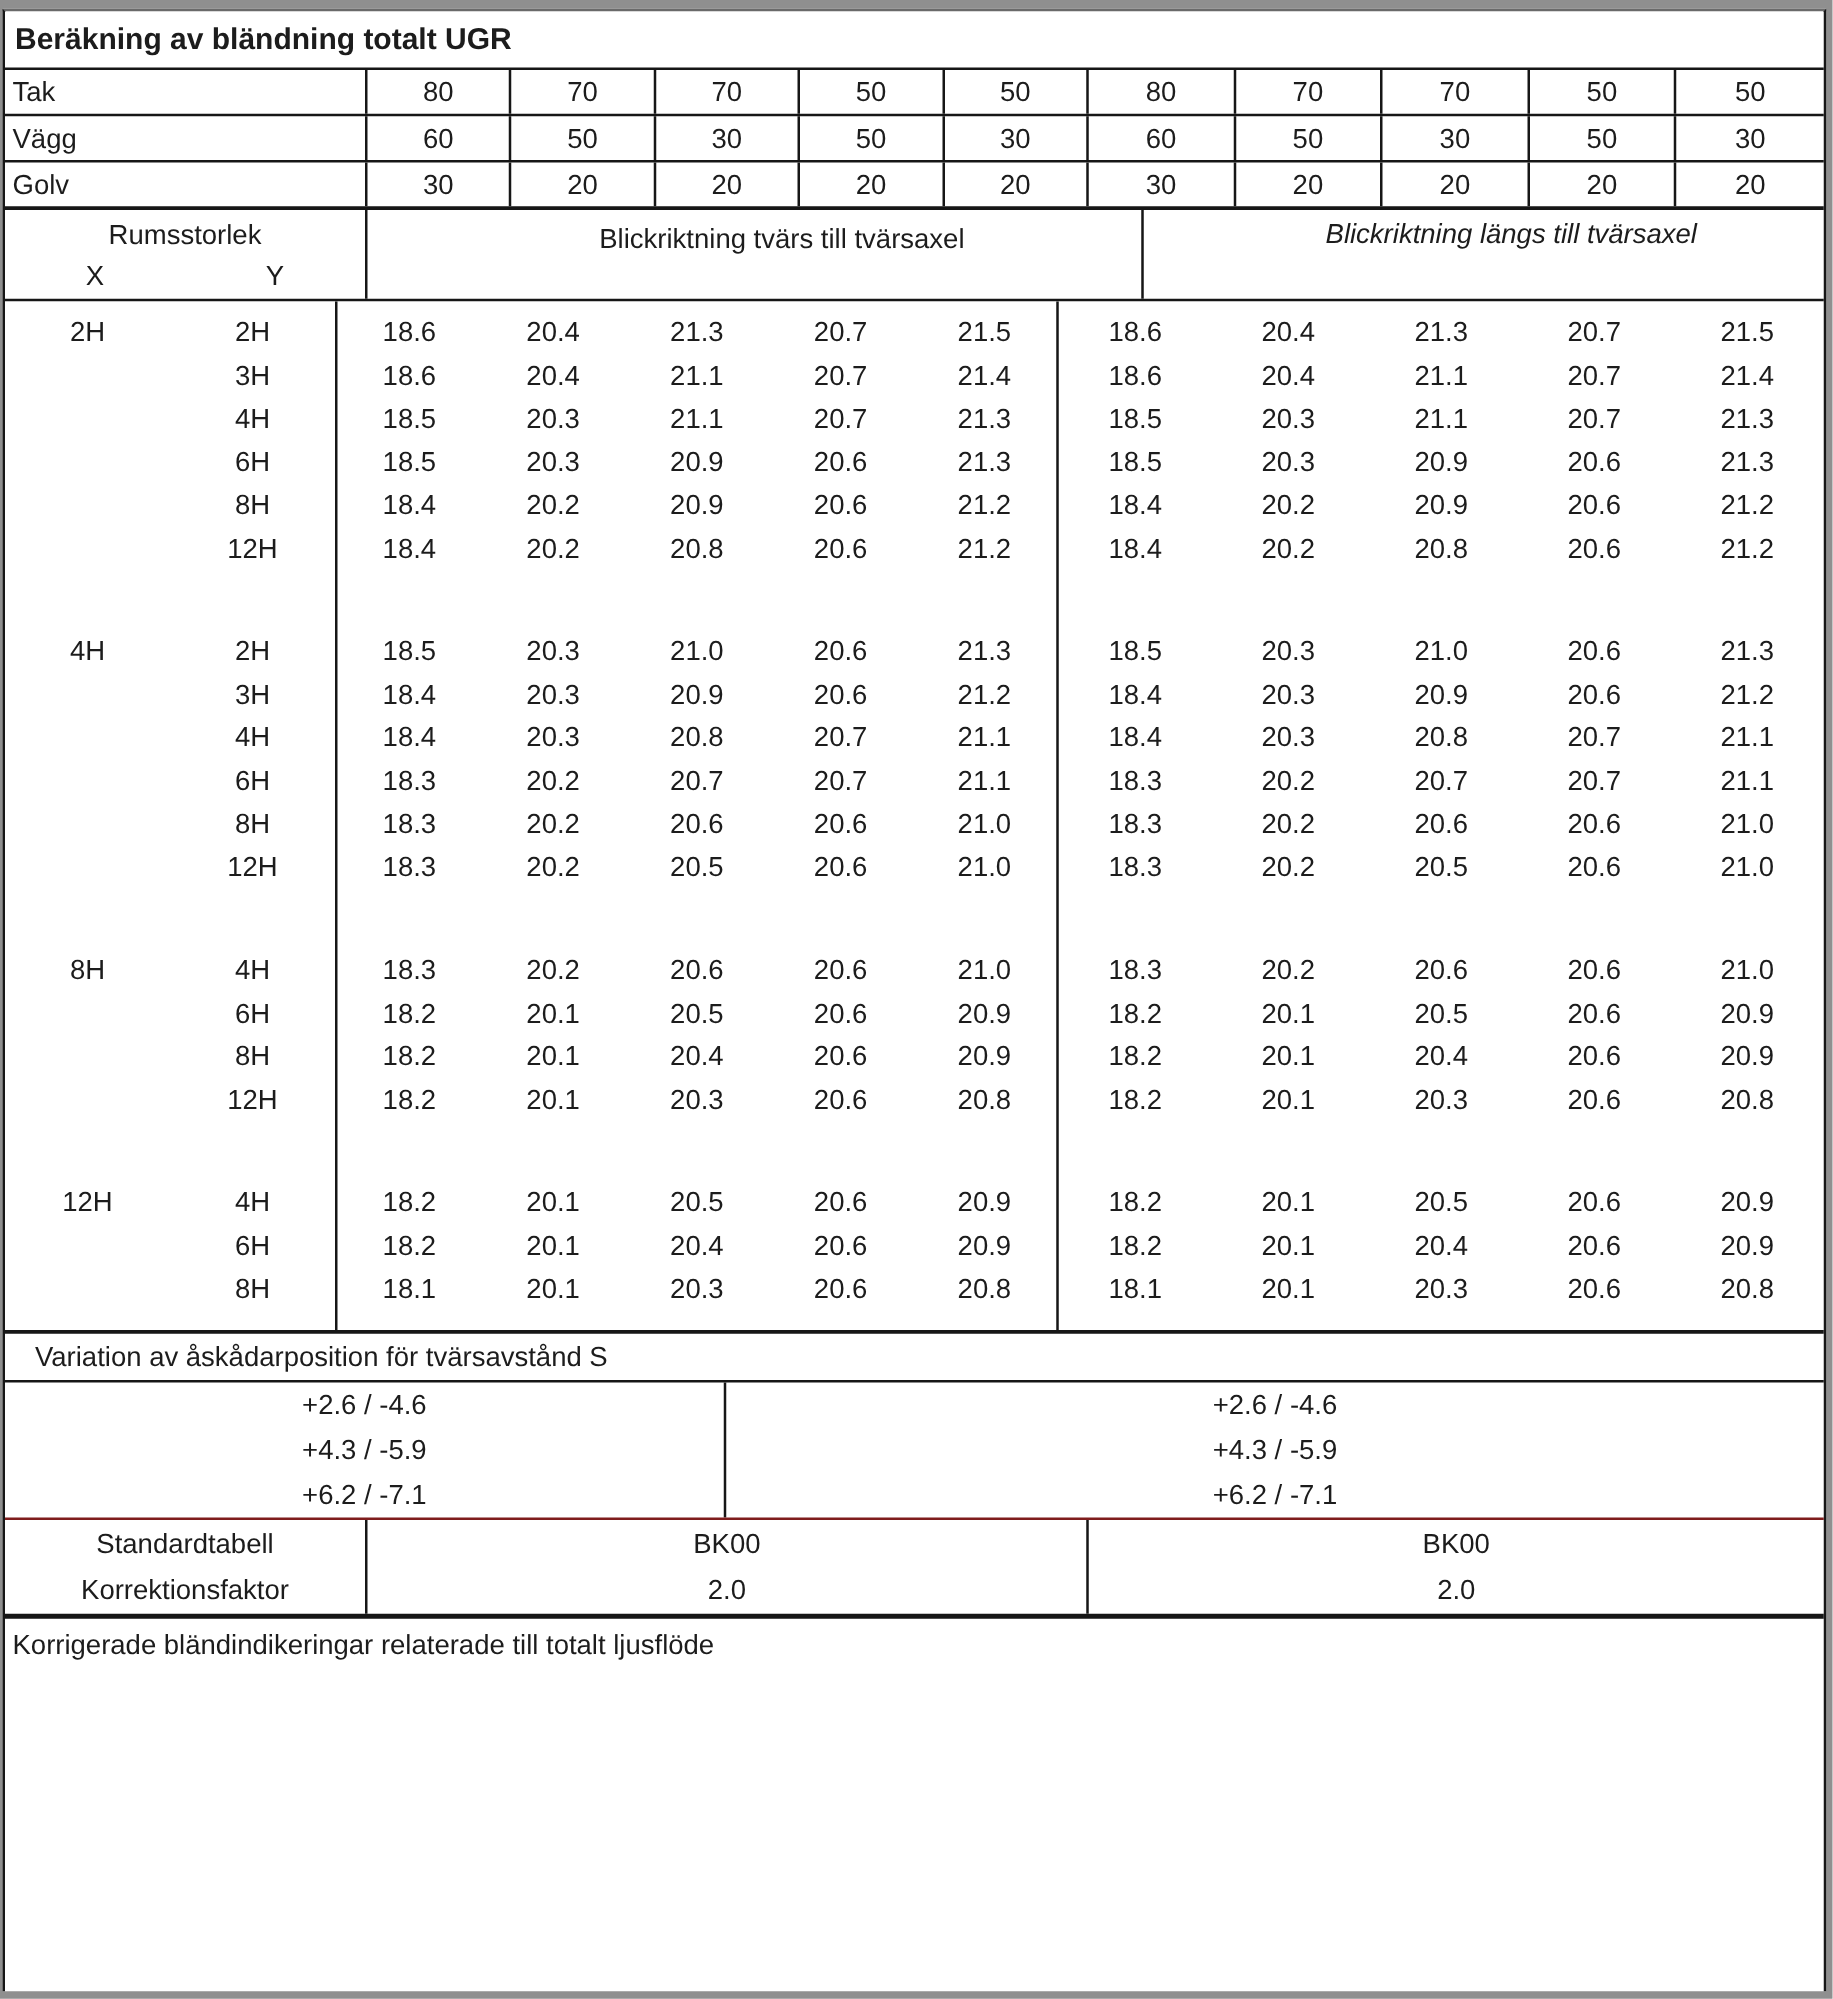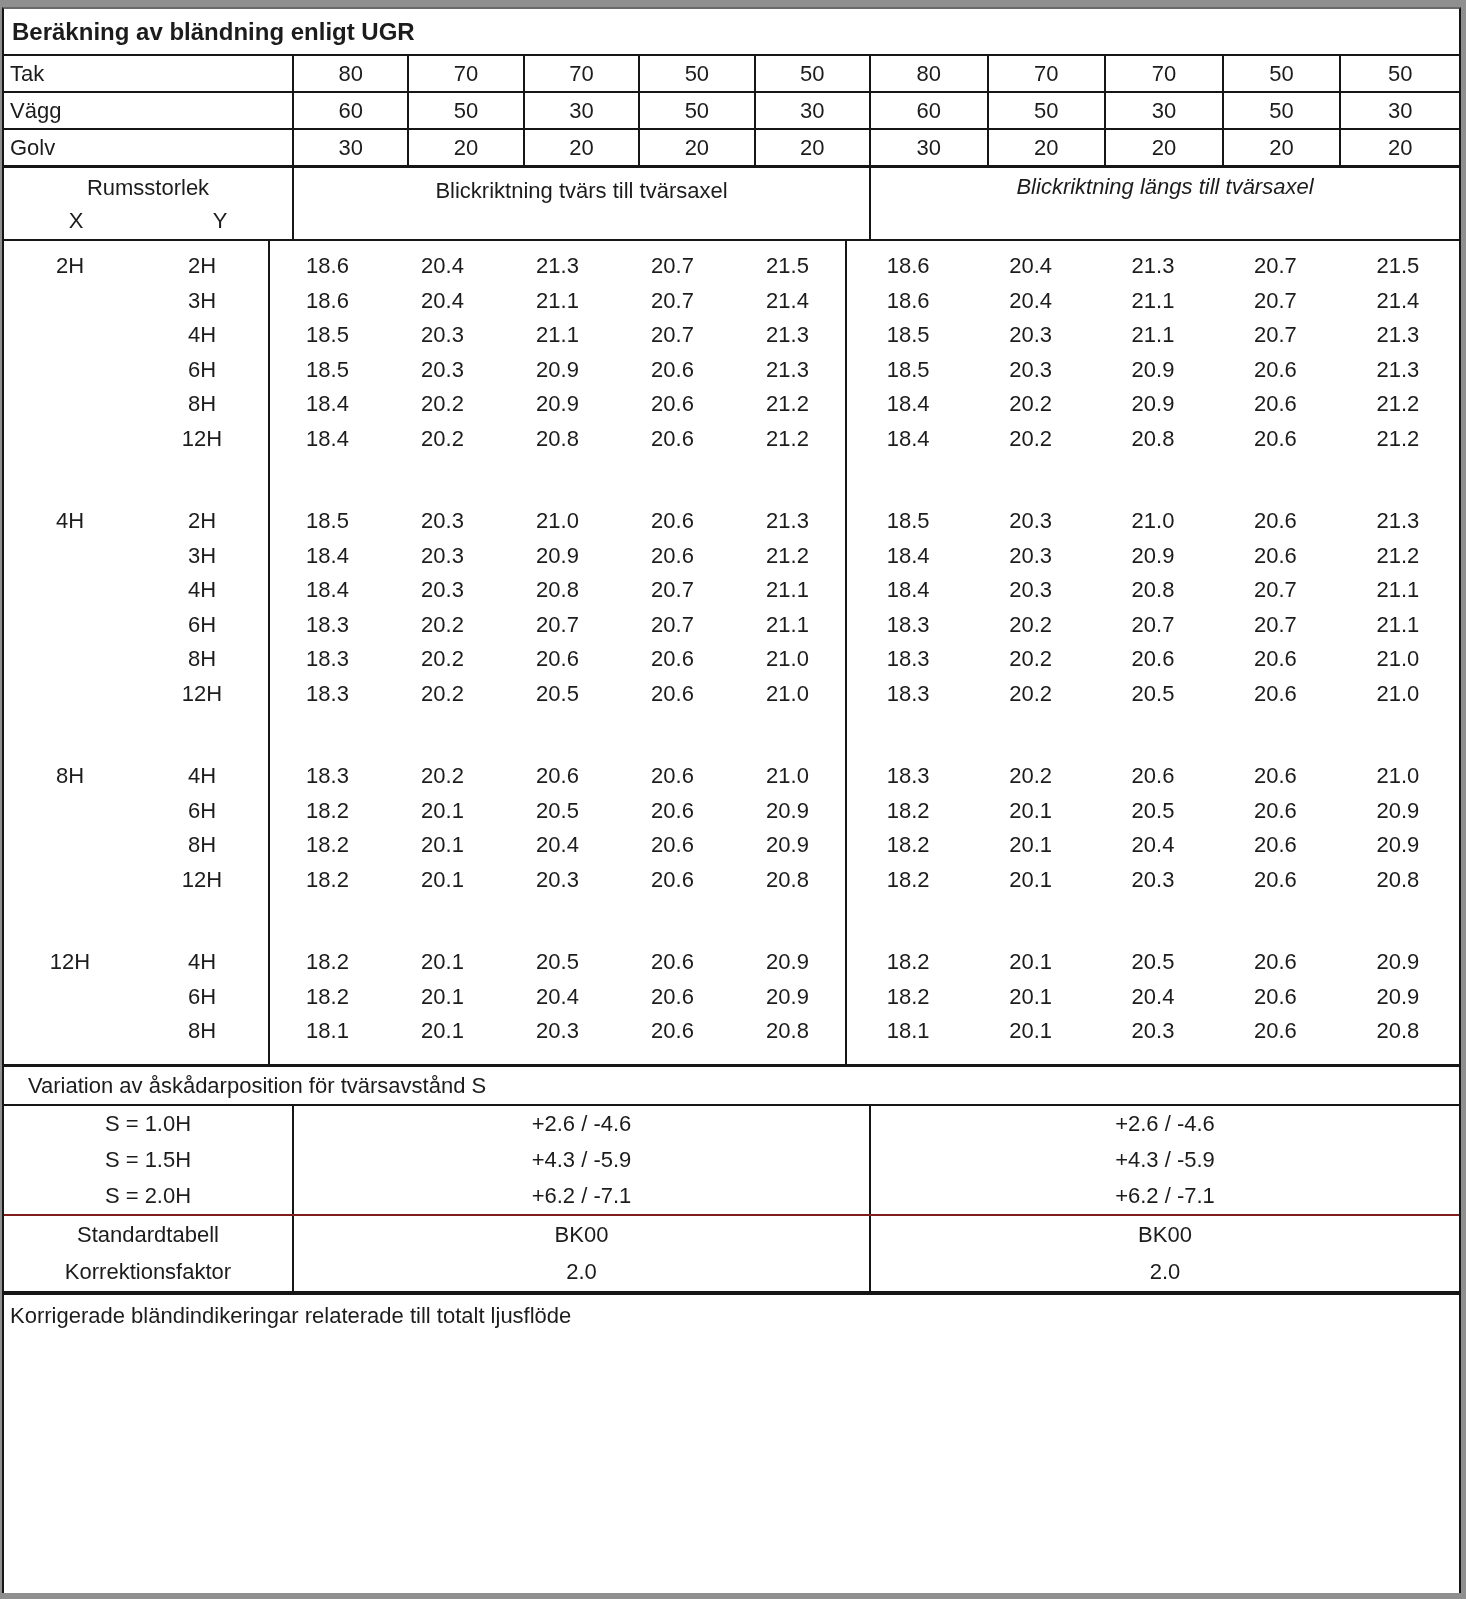--- a/index.html
+++ b/index.html
@@ -25,21 +25,21 @@
 
   
   .surface-row { height: 37px; border-top: 2px solid #161616; display: flex; }
   .surface-label { width: 288px; display: flex; align-items: center; padding-left: 6px; border-radius: 10px; }
   .surface-value { border-left: 2px solid #161616; display: flex; align-items: center; justify-content: center; }
   .surface-value.w-l { width: 115.4px; }
   .surface-value.w-r { width: 117.6px; }
   .surface-value:last-child { flex: 1; }
 
   
-  .header-row { height: 74px; border-top: 3px solid #161616; display: flex; }
+  .header-row { height: 74px; border-top: 3px solid #161616; display: flex; gap: 44px; }
   .hdr-labels { width: 290px; border-right: 2px solid #161616; position: relative; }
   .hdr-room { position: absolute; top: 7px; left: 0; width: 100%; text-align: center; }
   .hdr-xy { position: absolute; top: 40px; left: 0; width: 100%; display: flex; }
   .hdr-xy > div { width: 50%; text-align: center; }
   .hdr-left { width: 577px; border-right: 2px solid #161616; text-align: center; padding-top: 10px; }
   .hdr-right { flex: 1; text-align: center; padding-top: 6px; font-style: italic; }
 
   
   .data-section { height: 825px; border-top: 2px solid #161616; display: flex; overflow: hidden; }
   .pane { padding-top: 8px; }
@@ -63,21 +63,21 @@
   .var-row { flex: 1; display: flex; align-items: center; justify-content: center; }
 
   .footer-note { flex: 1; border-top: 4px solid #161616; padding: 8px 24px 0 6px; }
 </style>
 </head>
 <body>
 
 <div class="page">
   <div class="sheet">
 
-    <div class="title-row">Beräkning av bländning enligt UGR</div>
+    <div class="title-row">Beräkning av bländning totalt UGR</div>
 
     <div>
         <div class="surface-row">
           <div class="surface-label">Tak</div>
           <div class="surface-value w-l">80</div>
           <div class="surface-value w-l">70</div>
           <div class="surface-value w-l">70</div>
           <div class="surface-value w-l">50</div>
           <div class="surface-value w-l">50</div>
           <div class="surface-value w-r">80</div>
@@ -482,25 +482,20 @@
             <div class="cell val-cell">20.3</div>
             <div class="cell val-cell">20.6</div>
             <div class="cell val-cell">20.8</div>
           </div>
         </div>
     </div>
 
     <div class="variation-heading">Variation av åskådarposition för tvärsavstånd S</div>
 
     <div class="variation-block">
-      <div class="vpane-labels">
-          <div class="var-row">S = 1.0H</div>
-          <div class="var-row">S = 1.5H</div>
-          <div class="var-row">S = 2.0H</div>
-        </div>
       <div class="vpane-left">
           <div class="var-row">+2.6 / -4.6</div>
           <div class="var-row">+4.3 / -5.9</div>
           <div class="var-row">+6.2 / -7.1</div>
         </div>
       <div class="vpane-right">
           <div class="var-row">+2.6 / -4.6</div>
           <div class="var-row">+4.3 / -5.9</div>
           <div class="var-row">+6.2 / -7.1</div>
         </div>

